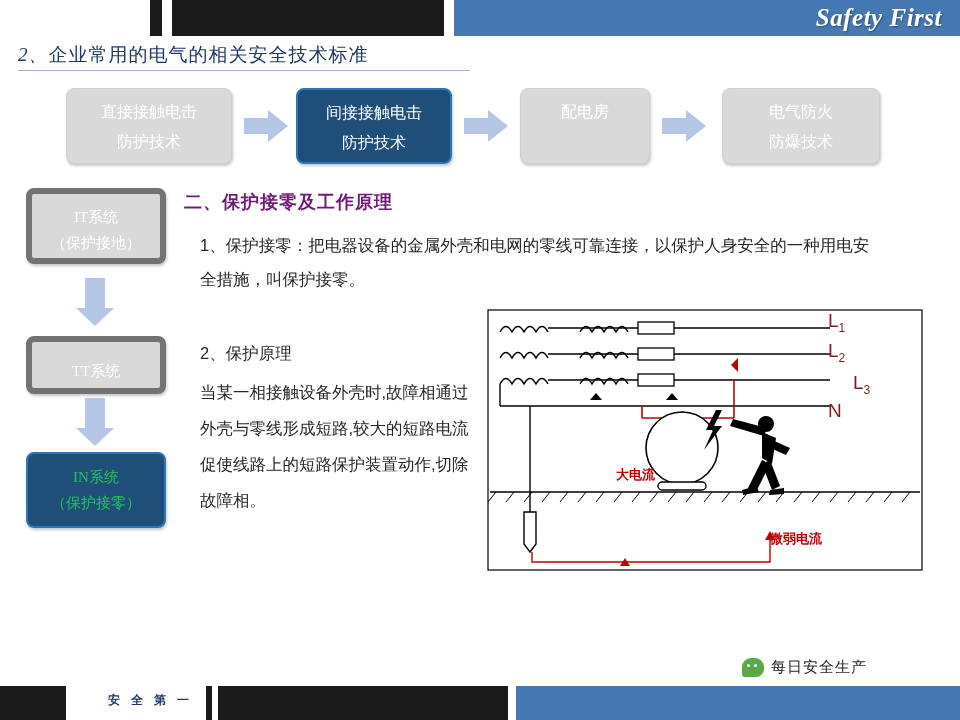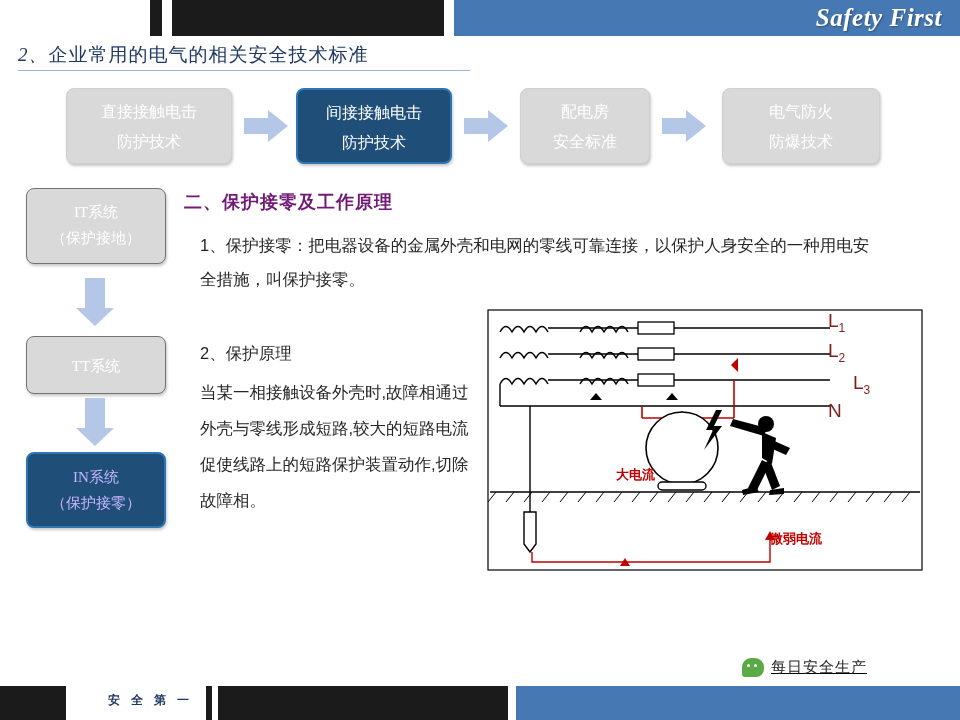--- a/index.html
+++ b/index.html
@@ -126,25 +126,25 @@
     box-sizing: border-box;
     text-align: center;
     font-family: "Liberation Serif", serif;
     font-size: 15px;
     line-height: 26px;
     box-shadow: 1px 2px 3px rgba(0,0,0,0.22);
   }
   .sidebox.gray {
     background: #d9d9d9;
     color: #ffffff;
-    border: 1px solid #737373;
+    border: 6px solid #737373;
   }
   .sidebox.blue {
     background: #1f4e79;
-    color: #c4b5fd;
+    color: #22c55e;
     border: 2px solid #2e75b6;
   }
   .sb1 { left: 26px; top: 188px; width: 140px; height: 76px; padding-top: 10px; }
   .sb2 { left: 26px; top: 336px; width: 140px; height: 58px; padding-top: 16px; }
   .sb3 { left: 26px; top: 452px; width: 140px; height: 76px; padding-top: 10px; }
 
   .arrow-down {
     position: absolute;
     left: 76px;
     width: 0; height: 0;
@@ -262,21 +262,20 @@
   }
 
   
   .wechat {
     position: absolute;
     left: 742px;
     top: 658px;
     display: flex;
     align-items: center;
     gap: 7px;
-    text-decoration: underline;
   }
   .wechat-icon {
     width: 22px; height: 19px;
     background: #5aaa46;
     border-radius: 9px 9px 8px 3px;
     position: relative;
   }
   .wechat-icon::before,
   .wechat-icon::after {
     content: "";
@@ -324,21 +323,20 @@
 <div class="flowbox blue fb2">
   <div>间接接触电击</div>
   <div>防护技术</div>
 </div>
 <div class="arrow-right ar2">
   <div class="shaft"></div>
     <div class="head"></div>
 </div>
 <div class="flowbox gray fb3">
   <div>配电房</div>
-  <div>安全标准</div>
 </div>
 <div class="arrow-right ar3">
   <div class="shaft"></div>
     <div class="head"></div>
 </div>
 <div class="flowbox gray fb4">
   <div>电气防火</div>
   <div>防爆技术</div>
 </div>
 

